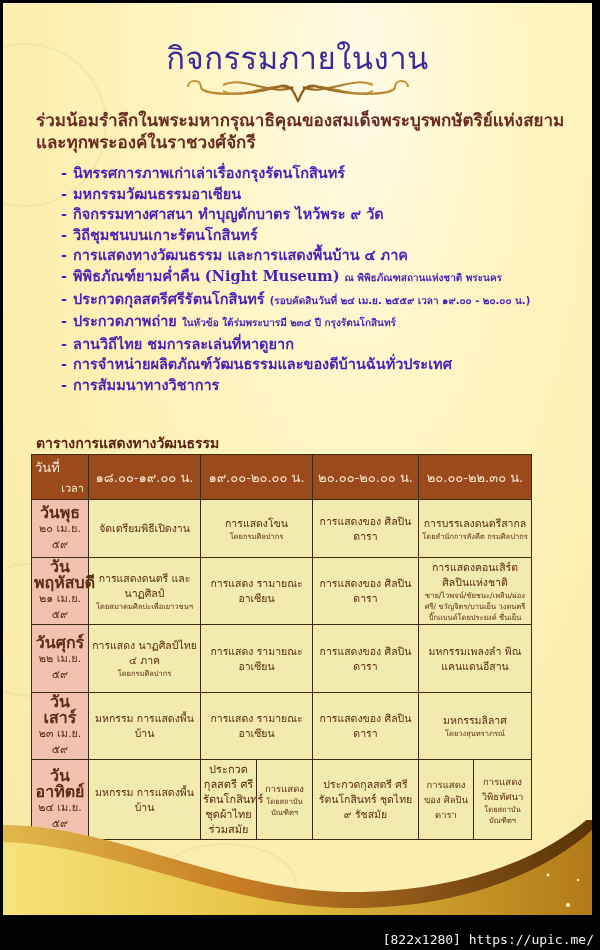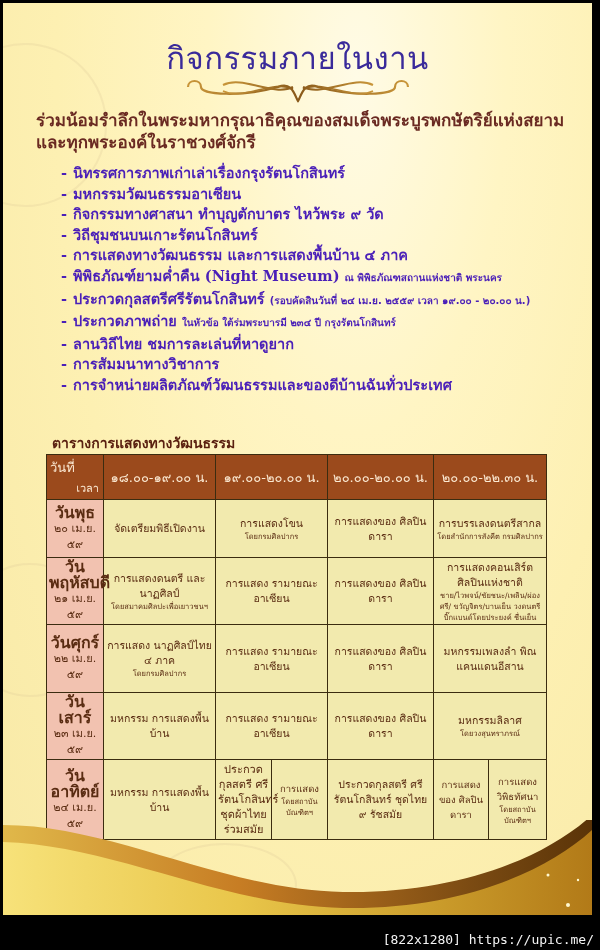--- a/index.html
+++ b/index.html
@@ -11,22 +11,22 @@
   .title { position:absolute; left:0; width:100%; top:30px; text-align:center;
            color:#3a2a9a; font-size:31px; font-family:"DejaVu Sans", sans-serif; letter-spacing:0.5px; }
   .ornament { position:absolute; left:180px; top:72px; width:230px; height:30px; }
   .intro { position:absolute; left:33px; top:106px; width:540px; color:#6a2a22;
            font-weight:bold; font-size:17px; line-height:22px; font-family:"DejaVu Sans", sans-serif; }
   .activities { position:absolute; left:58px; top:160px; width:530px; margin:0; padding:0; list-style:none; }
   .activities li { color:#4a1fb8; font-weight:bold; font-size:14.5px; line-height:20.6px; white-space:nowrap; }
   .activities li .dash { margin-right:6px; }
   .activities li .small { font-size:10px;margin-top:40px; }
   .activities li .en { font-family:"DejaVu Serif", serif; font-size:14.5px; }
-  .table-title { position:absolute; left:33px; top:429px; color:#5a2010; font-weight:bold; font-size:14px;margin-left:16px; }
-  table.sched { position:absolute; left:43px; top:451px; width:476px; border-collapse:collapse;
+  .table-title { position:absolute; left:33px; top:429px; color:#5a2010; font-weight:bold; font-size:14px; }
+  table.sched { position:absolute; left:28px; top:451px; width:476px; border-collapse:collapse;
                 table-layout:fixed; font-family:"DejaVu Sans", sans-serif; }
   table.sched td, table.sched th { border:1px solid #3b2c10; text-align:center; vertical-align:middle;
                  padding:1px 2px; color:#5a2c12; }
   table.sched th { background:#9b4a1c; color:#fbe9d2; font-weight:normal; font-size:13px; height:42px; }
   th.corner { position:relative; padding:0; background:linear-gradient(to top right, #9b4a1c calc(50% - 1px), #3b2c10 50%, #9b4a1c calc(50% + 1px)); }
   th.corner .c-top { position:absolute; left:3px; top:2px; font-size:13px; }
   th.corner .c-bot { position:absolute; right:4px; bottom:2px; font-size:11px; }
   td.day { background:#f2c2b0; color:#6a2618; font-size:11px; line-height:16px; }
   td.day .d1 { font-size:16px; font-weight:bold; }
   td.cell { background:#f2eaae; font-size:10.5px; line-height:15px; }
@@ -67,22 +67,22 @@
   <ul class="activities">
     <li><span class="dash">-</span><span>นิทรรศการภาพเก่าเล่าเรื่องกรุงรัตนโกสินทร์</span></li>
     <li><span class="dash">-</span><span>มหกรรมวัฒนธรรมอาเซียน</span></li>
     <li><span class="dash">-</span><span>กิจกรรมทางศาสนา ทำบุญตักบาตร ไหว้พระ ๙ วัด</span></li>
     <li><span class="dash">-</span><span>วิถีชุมชนบนเกาะรัตนโกสินทร์</span></li>
     <li><span class="dash">-</span><span>การแสดงทางวัฒนธรรม และการแสดงพื้นบ้าน ๔ ภาค</span></li>
     <li><span class="dash">-</span><span>พิพิธภัณฑ์ยามค่ำคืน</span> <span class="en">(Night Museum)</span> <span class="small">ณ พิพิธภัณฑสถานแห่งชาติ พระนคร</span></li>
     <li><span class="dash">-</span><span>ประกวดกุลสตรีศรีรัตนโกสินทร์</span> <span class="small">(รอบคัดสินวันที่ ๒๔ เม.ย. ๒๕๕๙ เวลา ๑๙.๐๐ - ๒๐.๐๐ น.)</span></li>
     <li><span class="dash">-</span><span>ประกวดภาพถ่าย</span> <span class="small">ในหัวข้อ ใต้ร่มพระบารมี ๒๓๔ ปี กรุงรัตนโกสินทร์</span></li>
     <li><span class="dash">-</span><span>ลานวิถีไทย ชมการละเล่นที่หาดูยาก</span></li>
+    <li><span class="dash">-</span><span>การจำหน่ายผลิตภัณฑ์วัฒนธรรมและของดีบ้านฉันทั่วประเทศ</span></li>
     <li><span class="dash">-</span><span>การสัมมนาทางวิชาการ</span></li>
-    <li><span class="dash">-</span><span>การจำหน่ายผลิตภัณฑ์วัฒนธรรมและของดีบ้านฉันทั่วประเทศ</span></li>
   </ul>
 
   <div class="table-title">ตารางการแสดงทางวัฒนธรรม</div>
 
   <table class="sched">
     <colgroup>
       <col style="width:57px">
         <col style="width:112px">
         <col style="width:56px">
         <col style="width:56px">

